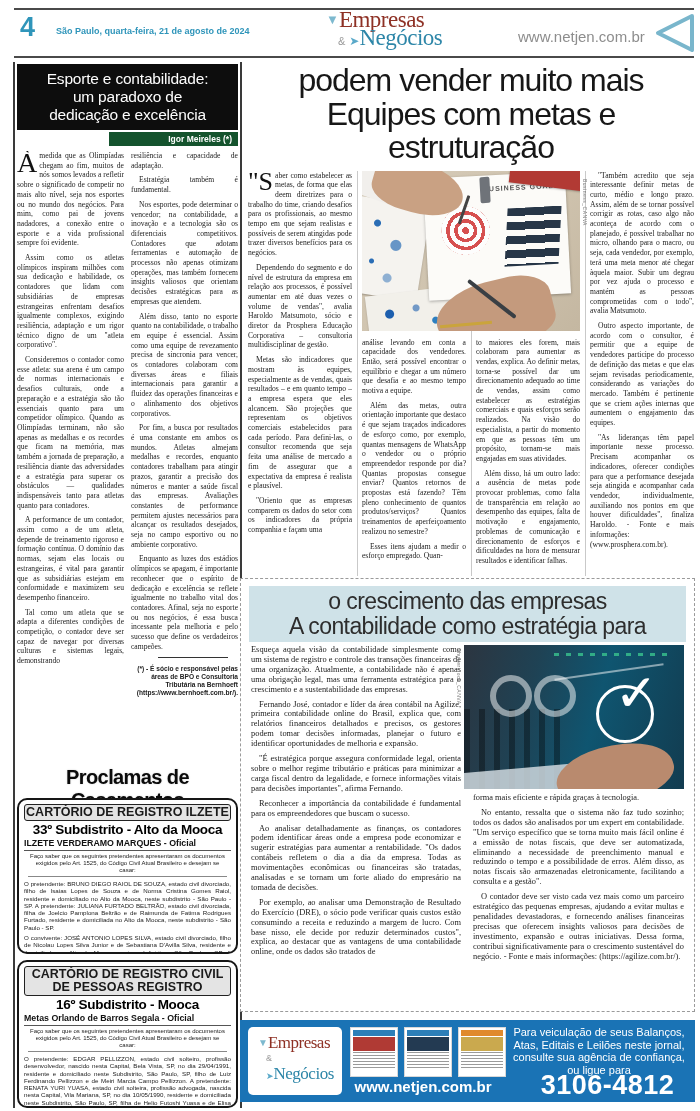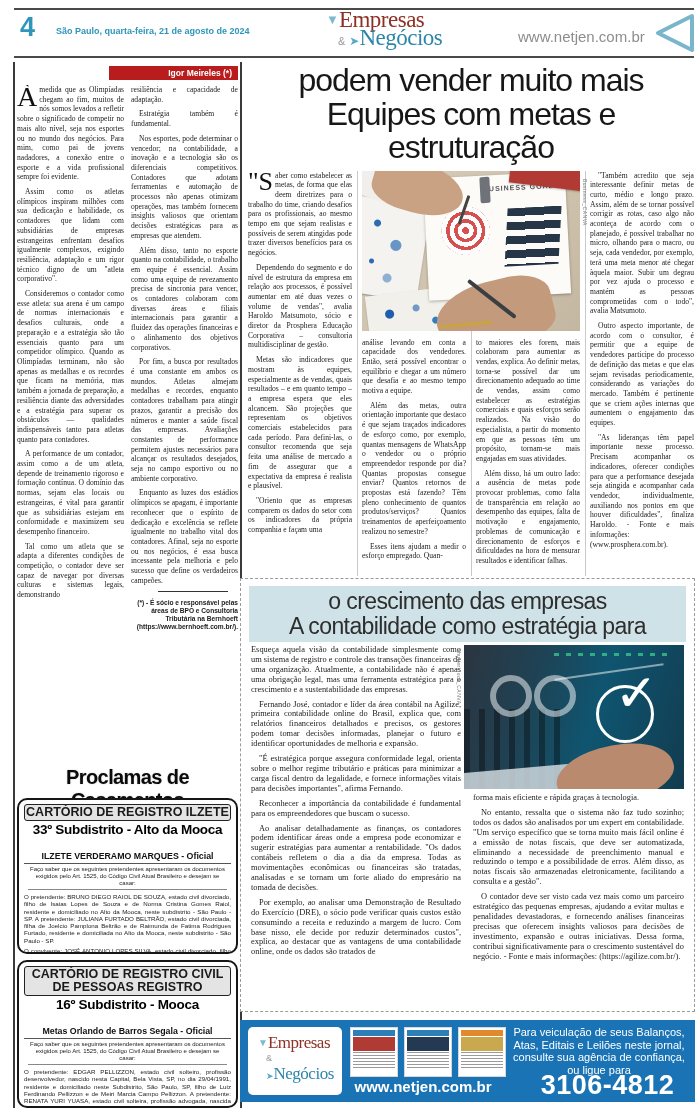--- a/index.html
+++ b/index.html
@@ -22,21 +22,21 @@
   .header-arrow{position:absolute;left:650px;top:12px;}
 
   
   .vrule-left{position:absolute;left:13px;top:62px;width:2px;height:1046px;background:#3a3a3a;}
   .vrule-mid{position:absolute;left:240px;top:62px;width:2px;height:1046px;background:#3a3a3a;}
 
   
   .left-col{position:absolute;left:17px;top:64px;width:221px;}
   .la-title{background:#0d0d0d;color:#fdfdfd;text-align:center;font-size:15.5px;line-height:18px;
             padding:6px 2px;letter-spacing:-0.2px;}
-  .la-byline{margin-top:2px;margin-left:92px;background:#b91c1c;color:#fff;font-size:8.5px;
+  .la-byline{margin-top:2px;margin-left:92px;background:#14532d;color:#fff;font-size:8.5px;
              font-weight:700;text-align:right;padding:2px 6px;}
   .la-body{margin-top:5px;display:flex;gap:7px;height:618px;overflow:hidden;}
   .la-colA,.la-colB{width:107px;overflow:hidden;}
   .serif-p{font-family:"Liberation Serif",serif;font-size:7.6px;line-height:9.7px;text-align:justify;
            margin:0 0 5px;color:#222;}
   .ind{text-indent:8px;}
   .dropcapA{float:left;font-family:"Liberation Serif",serif;font-size:28px;line-height:23px;
             padding-right:2px;color:#111;}
   .footnote-rule{width:70px;height:1px;background:#333;margin:6px 10px 3px auto;}
   .footnote{font-size:6.6px;line-height:8px;font-weight:700;text-align:right;color:#222;}
@@ -44,22 +44,22 @@
   
   .proclamas-title{position:absolute;left:17px;top:766px;width:221px;text-align:center;
       font-size:20px;font-weight:700;letter-spacing:-0.6px;color:#0a0a0a;text-shadow:0 0 2px #d0d0d0;}
   .cartorio{position:absolute;left:17px;width:221px;border:2px solid #161616;border-radius:10px;
       padding:4px 5px;box-sizing:border-box;background:#fff;overflow:hidden;}
   .box1{top:798px;height:156px;}
   .box2{top:960px;height:148px;}
   .c-header{border:1.5px solid #222;background:#e4e4e4;border-radius:3px;text-align:center;
       font-weight:700;font-size:12.5px;line-height:13px;padding:1px 0;color:#1a1a1a;}
   .c-sub{text-align:center;font-weight:700;font-size:13.5px;letter-spacing:-0.3px;margin-top:1px;color:#000;}
-  .c-official{text-align:center;font-weight:700;font-size:8.8px;border-bottom:1px solid #555;
-      padding-bottom:2px;margin-top:14px;color:#111;}
+  .c-official{text-align:left;font-weight:700;font-size:8.8px;border-bottom:1px solid #555;
+      padding-bottom:2px;margin-top:1px;color:#111;}
   .c-intro{font-size:6px;line-height:7px;text-align:center;margin:2px 4px 0;padding-bottom:2px;
       border-bottom:1px solid #888;color:#222;}
   .c-para{font-size:6.2px;line-height:7.3px;text-align:justify;margin:3px 0;color:#222;}
 
   
   .main-col{position:absolute;left:248px;top:64px;width:446px;}
   .m-hline{display:block;text-align:center;font-size:32px;line-height:33.5px;color:#171717;
       letter-spacing:-1px;}
   .deck{margin:7px 0 0;font-size:11px;line-height:13.5px;color:#4d4d4d;}
   .main-body{position:relative;margin-top:6px;height:405px;overflow:hidden;}
@@ -192,20 +192,25 @@
   <div class="website">www.netjen.com.br</div>
   <svg class="header-arrow" width="48" height="42" viewBox="0 0 48 42">
     <polygon points="42,4 8,21 42,38" fill="none" stroke="#79b6cc" stroke-width="4" stroke-linejoin="round"></polygon>
   </svg>
   <div class="header-rule"></div>
 
   <div class="vrule-left"></div>
   <div class="vrule-mid"></div>
 
   <div class="left-col">
+    <div class="la-title">
+      <div>Esporte e contabilidade:</div>
+      <div>um paradoxo de</div>
+      <div>dedicação e excelência</div>
+    </div>
     <div class="la-byline">Igor Meireles (*)</div>
     <div class="la-body">
       <div class="la-colA">
         <p class="serif-p"><span class="dropcapA">À</span><span>medida que as Olimpíadas chegam ao fim, muitos de nós somos levados a refletir sobre o significado de competir no mais alto nível, seja nos esportes ou no mundo dos negócios. Para mim, como pai de jovens nadadores, a conexão entre o esporte e a vida profissional sempre foi evidente.</span></p>
         <p class="serif-p ind">Assim como os atletas olímpicos inspiram milhões com sua dedicação e habilidade, os contadores que lidam com subsidiárias de empresas estrangeiras enfrentam desafios igualmente complexos, exigindo resiliência, adaptação e um rigor técnico digno de um "atleta corporativo".</p>
         <p class="serif-p ind">Consideremos o contador como esse atleta: sua arena é um campo de normas internacionais e desafios culturais, onde a preparação e a estratégia são tão essenciais quanto para um competidor olímpico. Quando as Olimpíadas terminam, não são apenas as medalhas e os recordes que ficam na memória, mas também a jornada de preparação, a resiliência diante das adversidades e a estratégia para superar os obstáculos — qualidades indispensáveis tanto para atletas quanto para contadores.</p>
         <p class="serif-p ind">A performance de um contador, assim como a de um atleta, depende de treinamento rigoroso e formação contínua. O domínio das normas, sejam elas locais ou estrangeiras, é vital para garantir que as subsidiárias estejam em conformidade e maximizem seu desempenho financeiro.</p>
         <p class="serif-p ind">Tal como um atleta que se adapta a diferentes condições de competição, o contador deve ser capaz de navegar por diversas culturas e sistemas legais, demonstrando</p>
       </div>
       <div class="la-colB">

